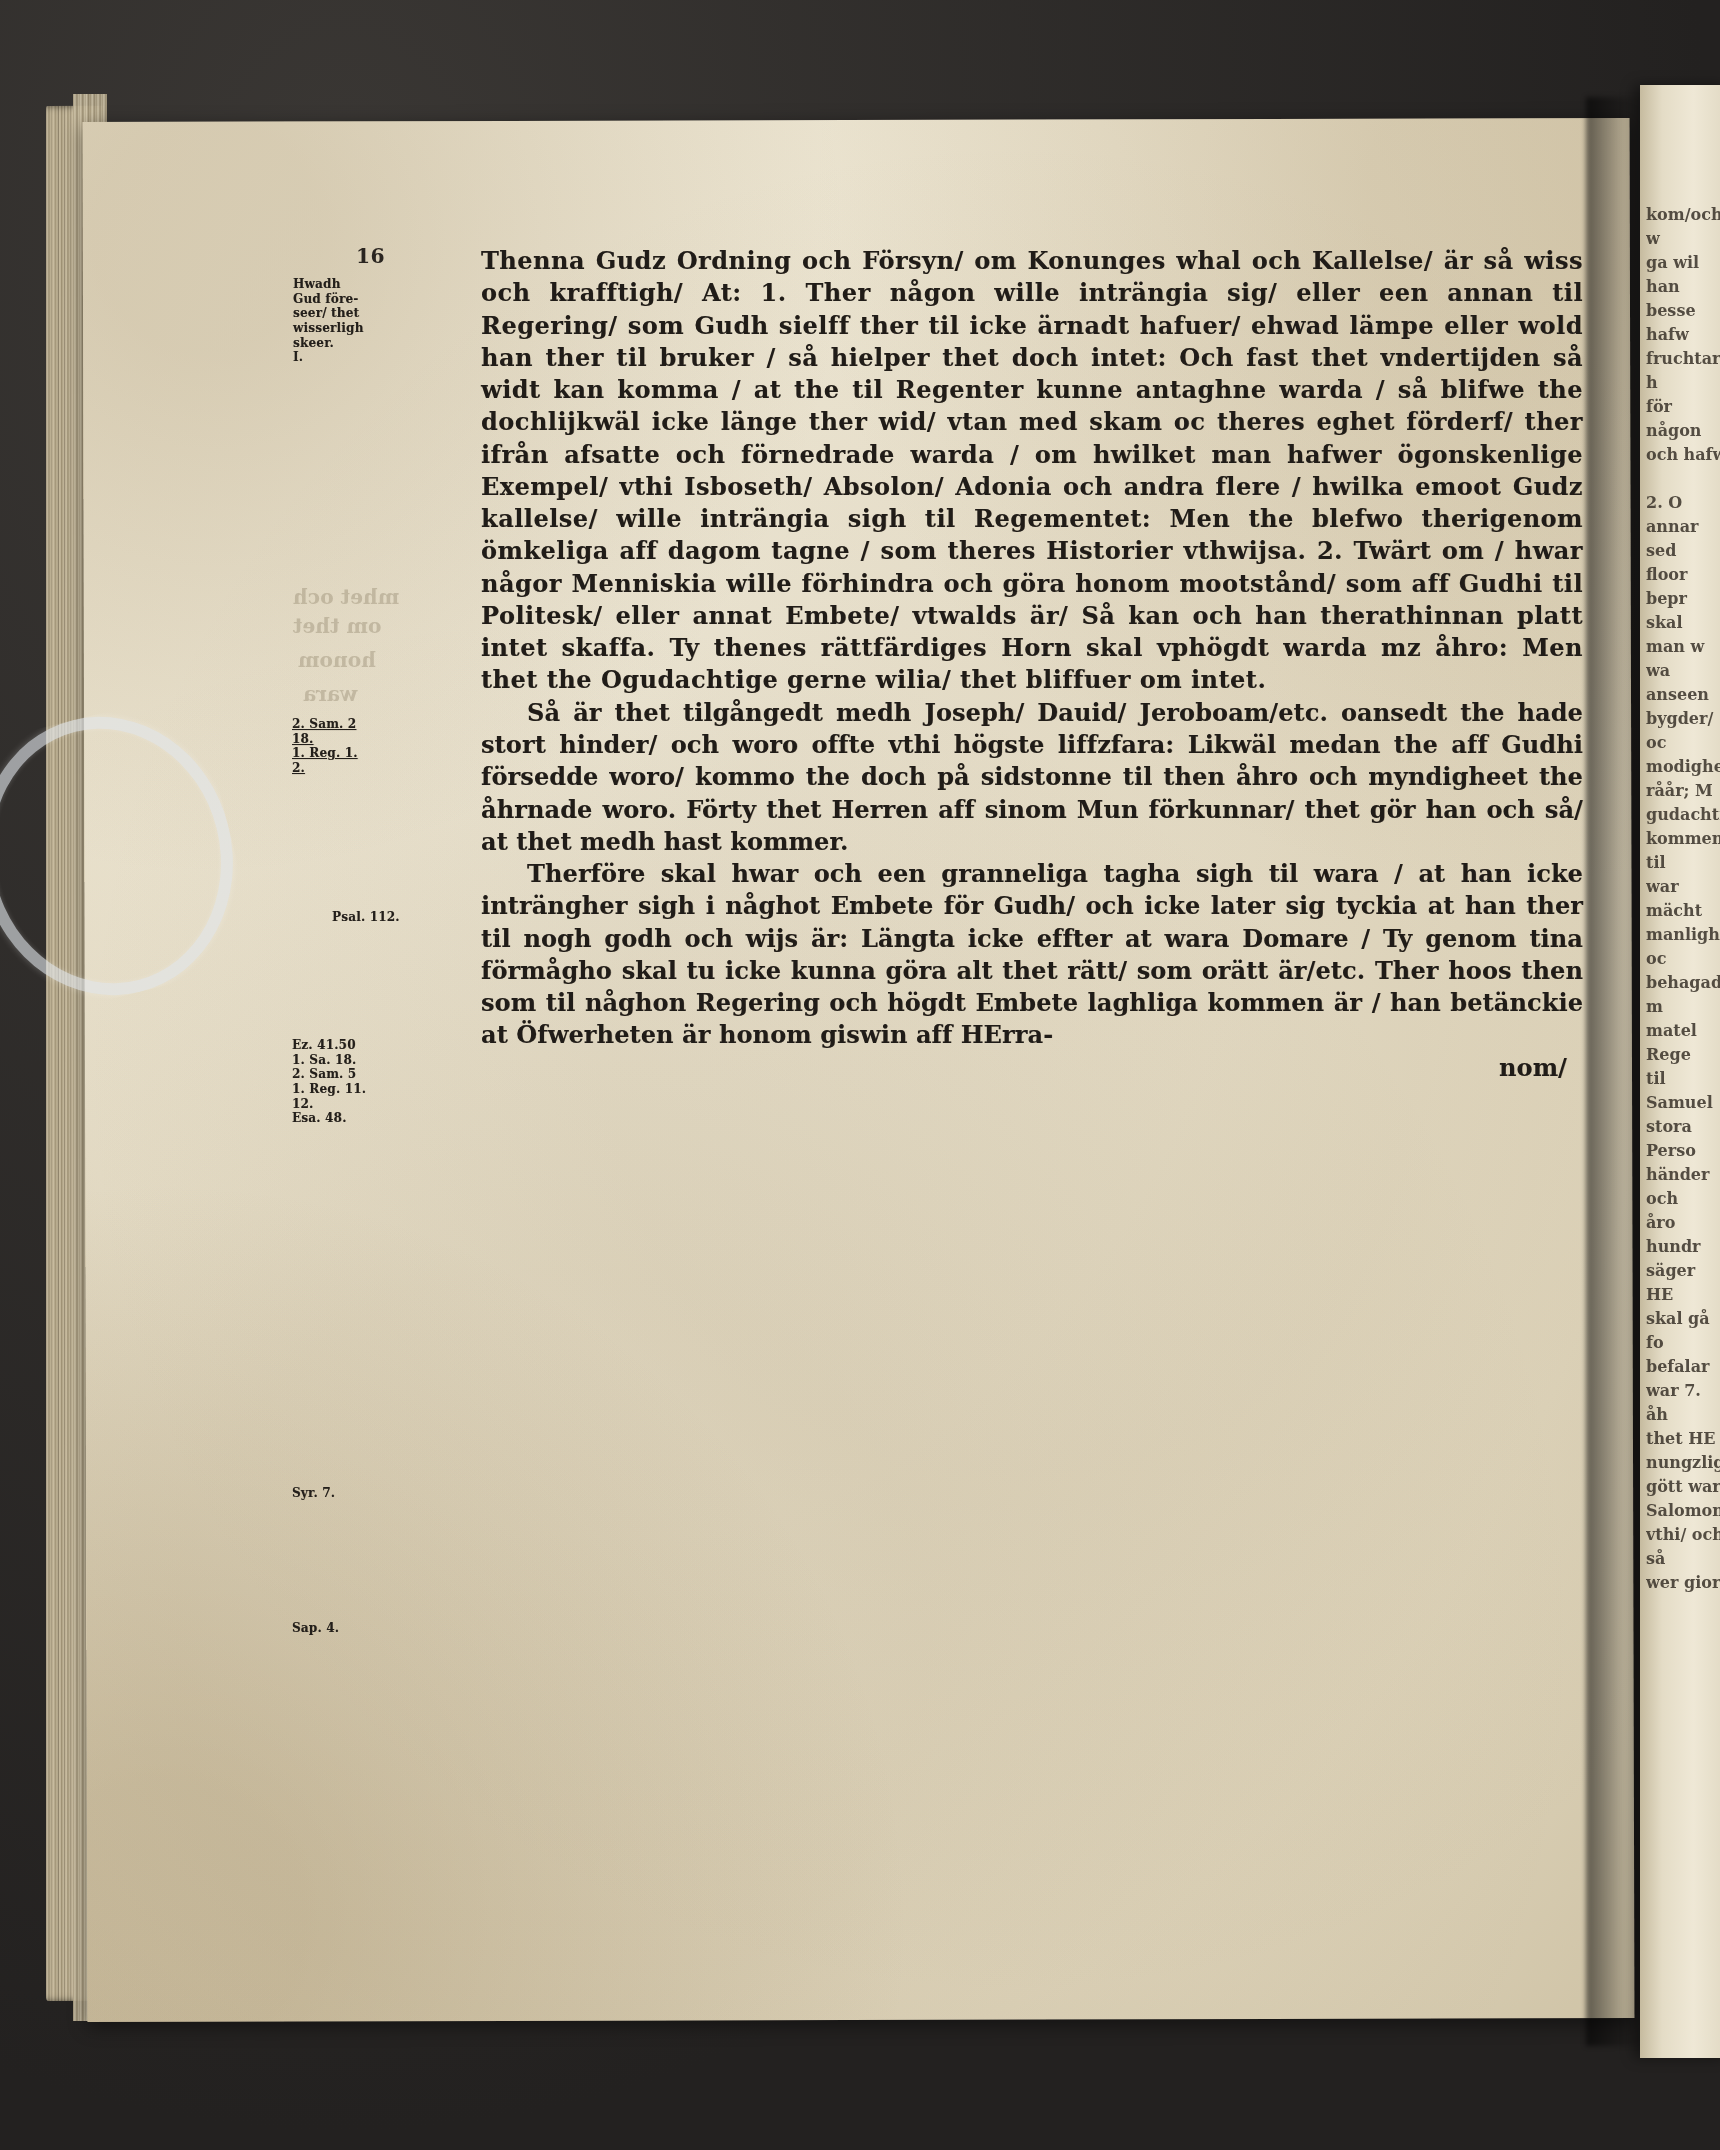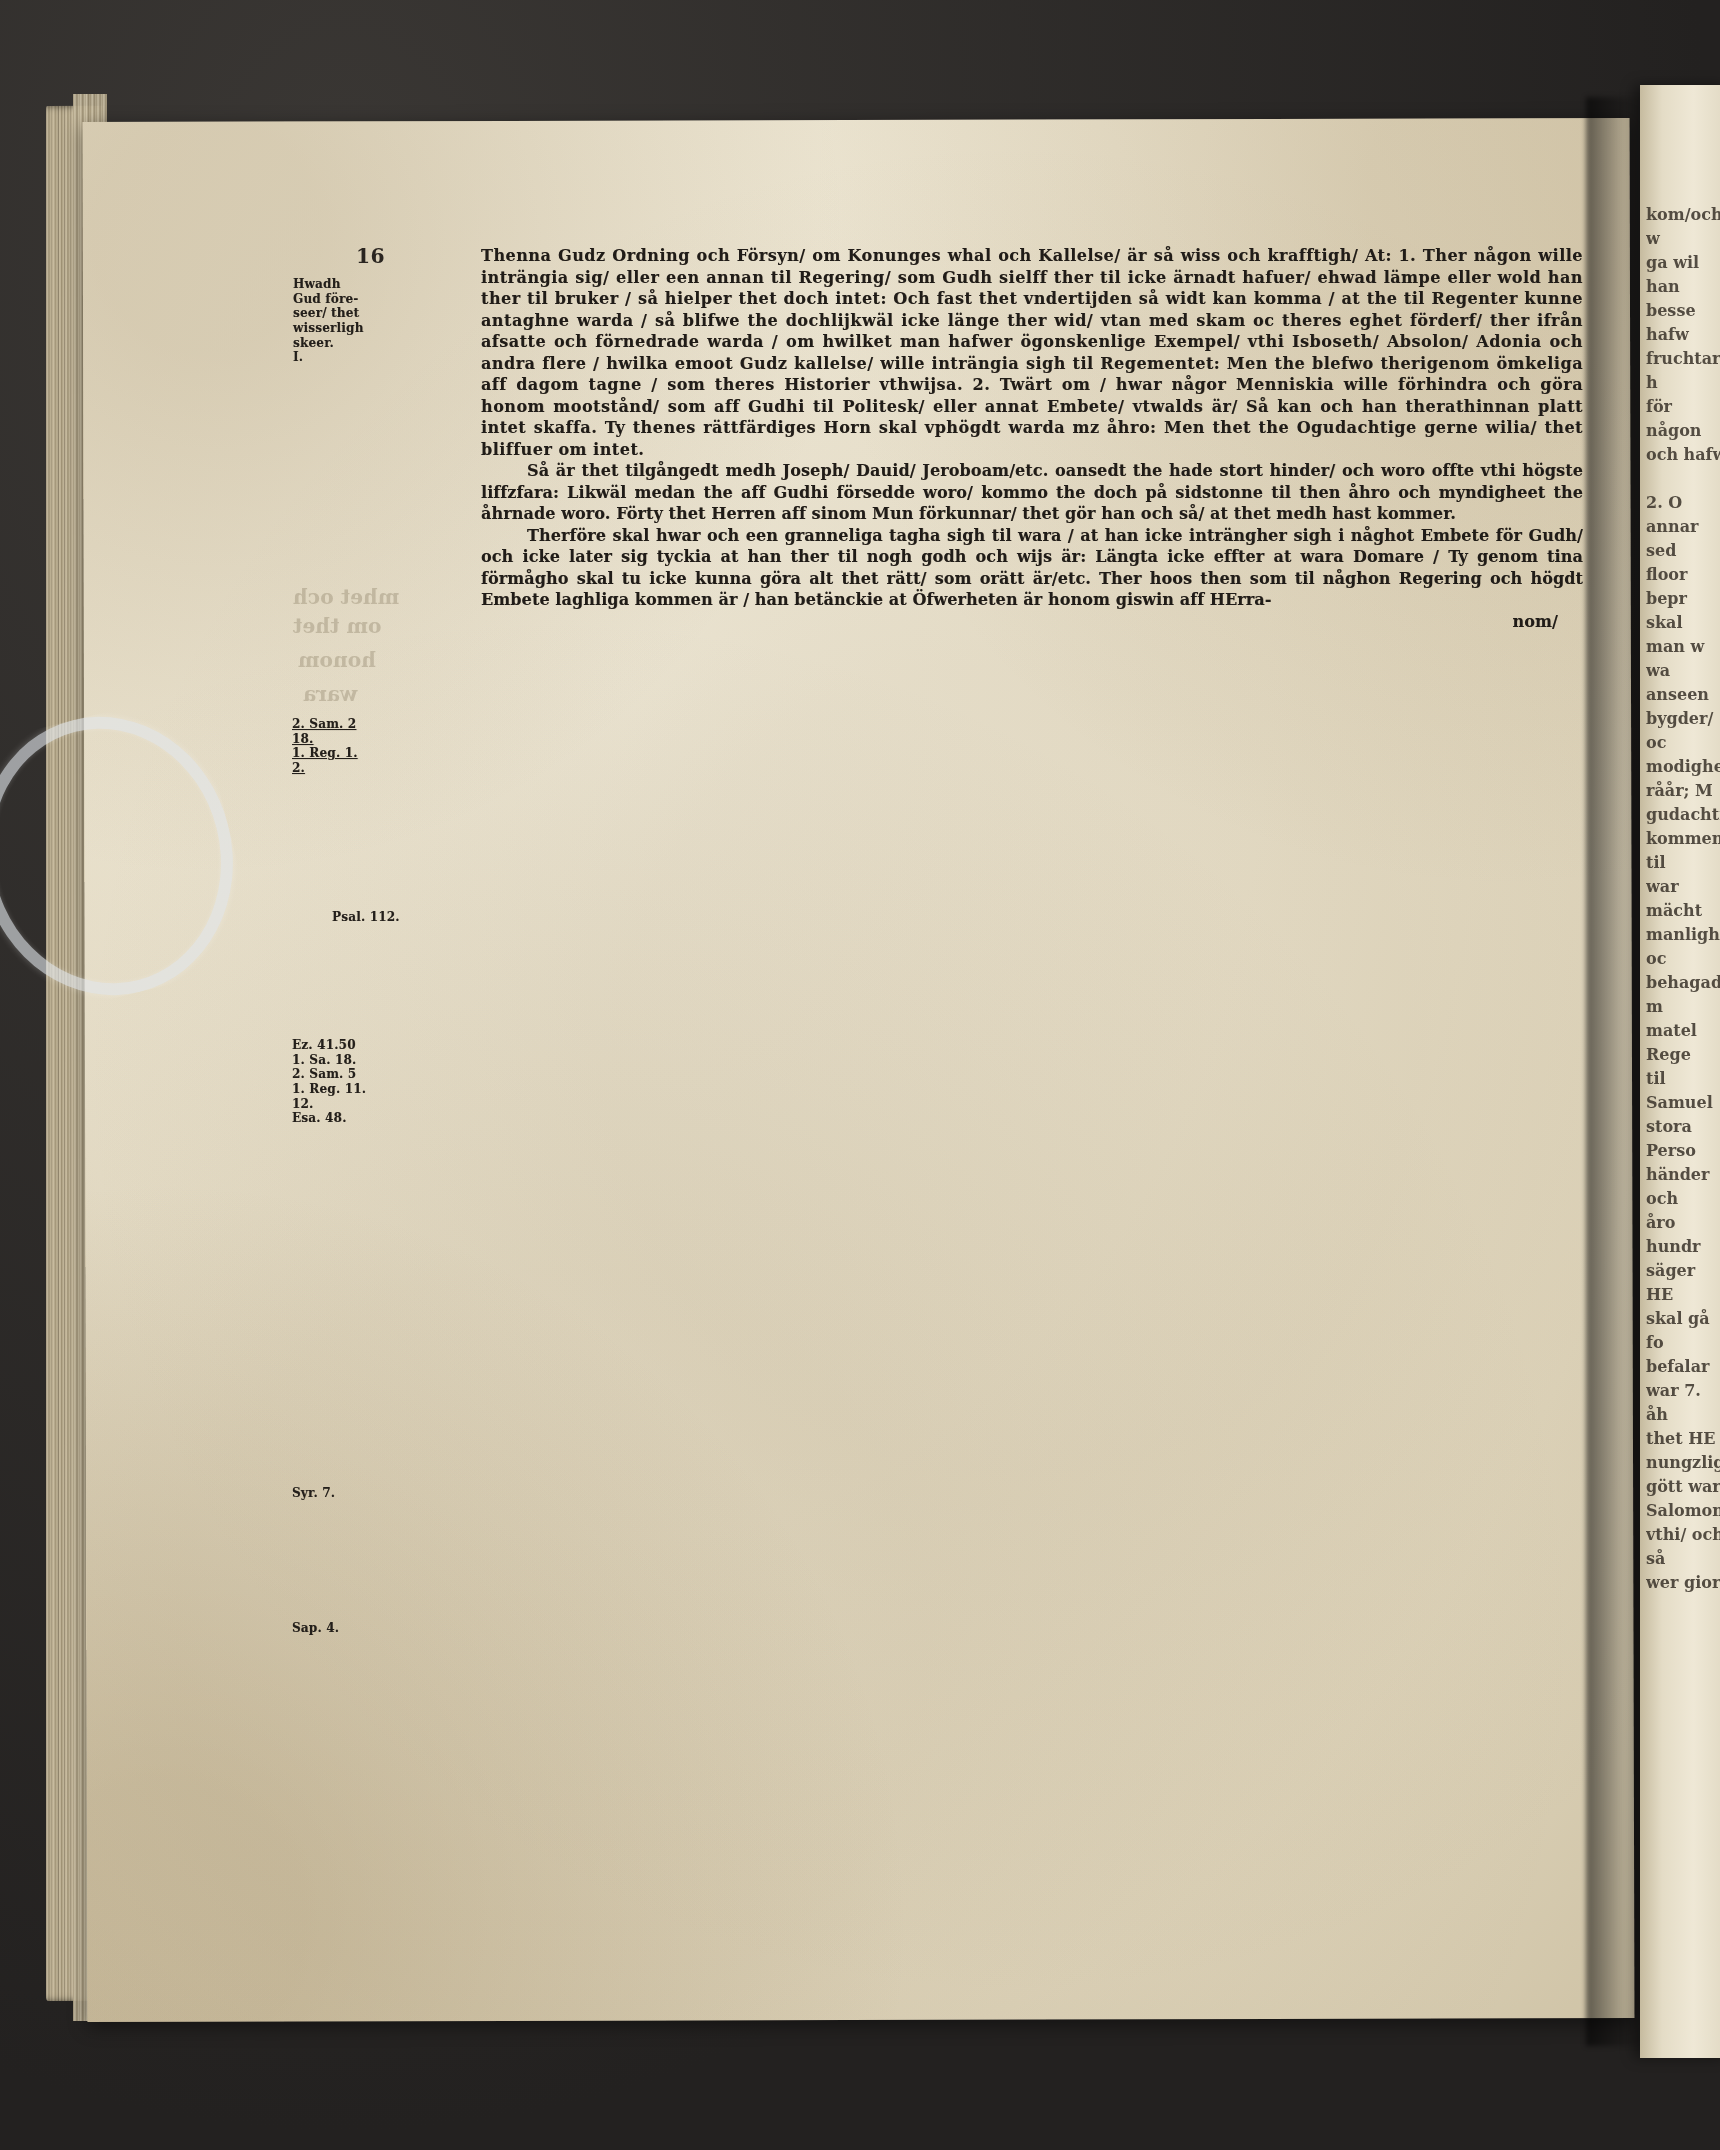--- a/index.html
+++ b/index.html
@@ -160,33 +160,33 @@
     text-shadow: 0.3px 0.2px 0 rgba(60,48,32,.45);
   }
 
   .column {
     position: absolute;
     left: 396px;
     top: 125px;
     width: 1102px;
     color: #201c18;
     font-family: "DejaVu Serif", serif;
-    font-size: 16px;
+    font-size: 24px;
     font-weight: bold;
     line-height: 1.345;
     letter-spacing: 0.1px;
     text-align: justify;
     text-shadow: 0.3px 0.2px 0 rgba(55,42,28,.42);
   }
   .column p { margin: 0; }
   .column .indent { text-indent: 46px; }
   .catchword {
     text-align: right;
     margin-top: 1.9px;
-    padding-right: 25px;
+    padding-right: 16px;
   }
   .firstline { letter-spacing: 0.5px; }
 
   
   .ghost {
     position: absolute;
     color: rgba(120,105,80,0.30);
     font-family: "DejaVu Serif", serif;
     font-weight: bold;
     font-size: 20.3px;

